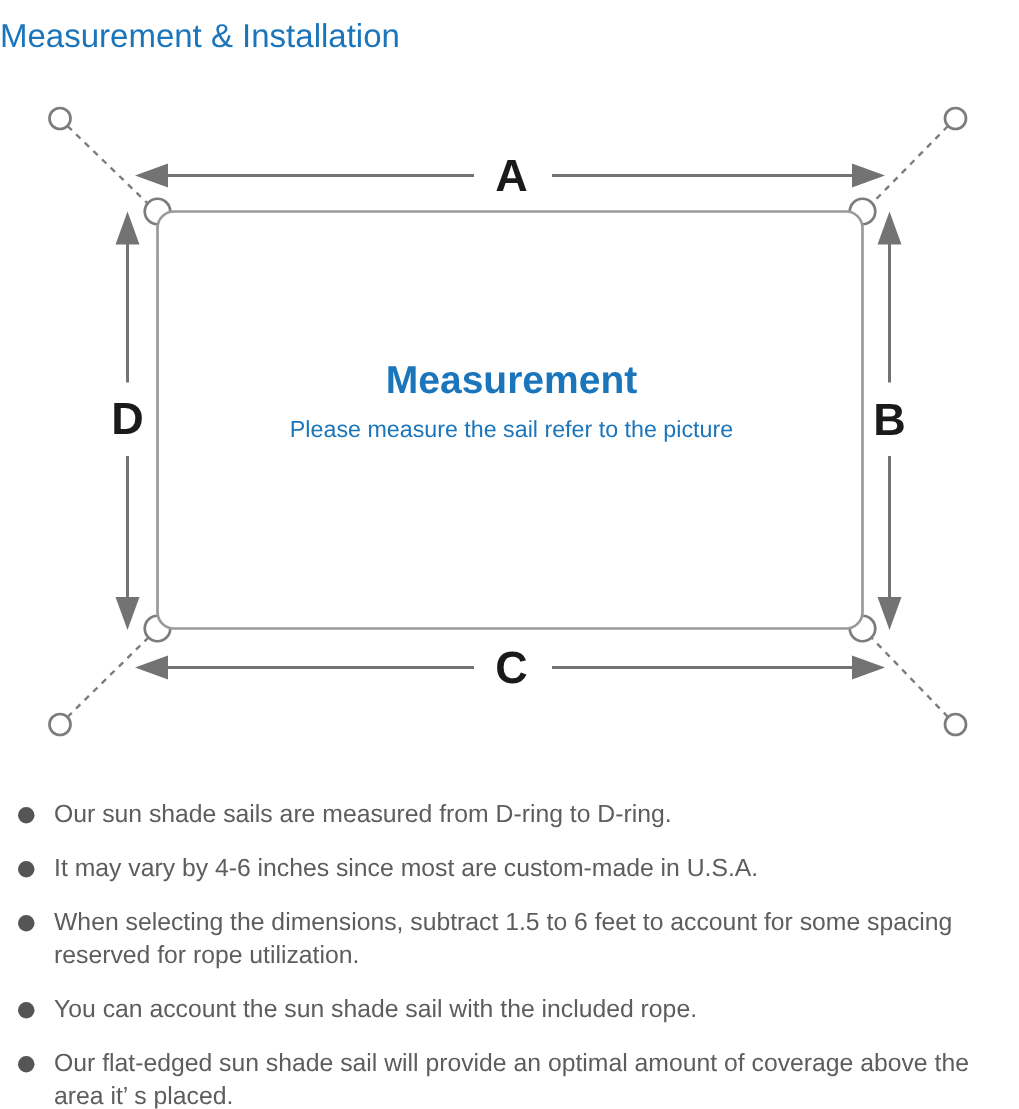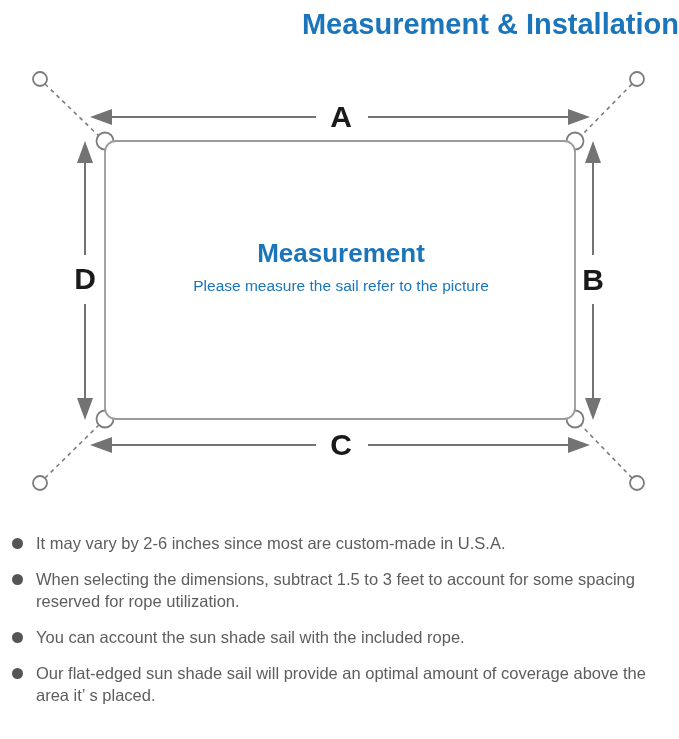--- a/index.html
+++ b/index.html
@@ -6,22 +6,22 @@
   body {
     width: 679px; height: 739px;
     font-family: "Liberation Sans", sans-serif;
     overflow: hidden;
     position: relative;
   }
   .page { width: 679px; height: 739px; }
 
   h1.title {
     margin: 0; padding-top: 4px;
-    text-align: right;
-    font-size: 29px; font-weight: 700;
+    text-align: left;
+    font-size: 22px; font-weight: 400;
     letter-spacing: 0px;
     color: #1B75BB;
     height: 44px; line-height: 40px;
   }
 
   svg.diagram { display: block; width: 679px; height: 478px; }
 
   ul.notes {
     list-style: none;
     margin: 6px 8px 0 10px;
@@ -109,19 +109,20 @@
       <text x="593" y="242">B</text>
       <text x="341" y="407">C</text>
       <text x="85" y="241">D</text>
     </g>
 
     <text x="341" y="214" text-anchor="middle" font-family="Liberation Sans, sans-serif" font-weight="700" font-size="26" fill="#1B75BB">Measurement</text>
     <text x="341" y="243" text-anchor="middle" font-family="Liberation Sans, sans-serif" font-size="15.5" fill="#1B75BB">Please measure the sail refer to the picture</text>
   </svg>
 
   <ul class="notes">
-    <li>It may vary by 2-6 inches since most are custom-made in U.S.A.</li>
-    <li>When selecting the dimensions, subtract 1.5 to 3 feet to account for some spacing reserved for rope utilization.</li>
+    <li>Our sun shade sails are measured from D-ring to D-ring.</li>
+    <li>It may vary by 4-6 inches since most are custom-made in U.S.A.</li>
+    <li>When selecting the dimensions, subtract 1.5 to 6 feet to account for some spacing reserved for rope utilization.</li>
     <li>You can account the sun shade sail with the included rope.</li>
     <li>Our flat-edged sun shade sail will provide an optimal amount of coverage above the area it’ s placed.</li>
   </ul>
 
 </div>
 
 </body></html>

